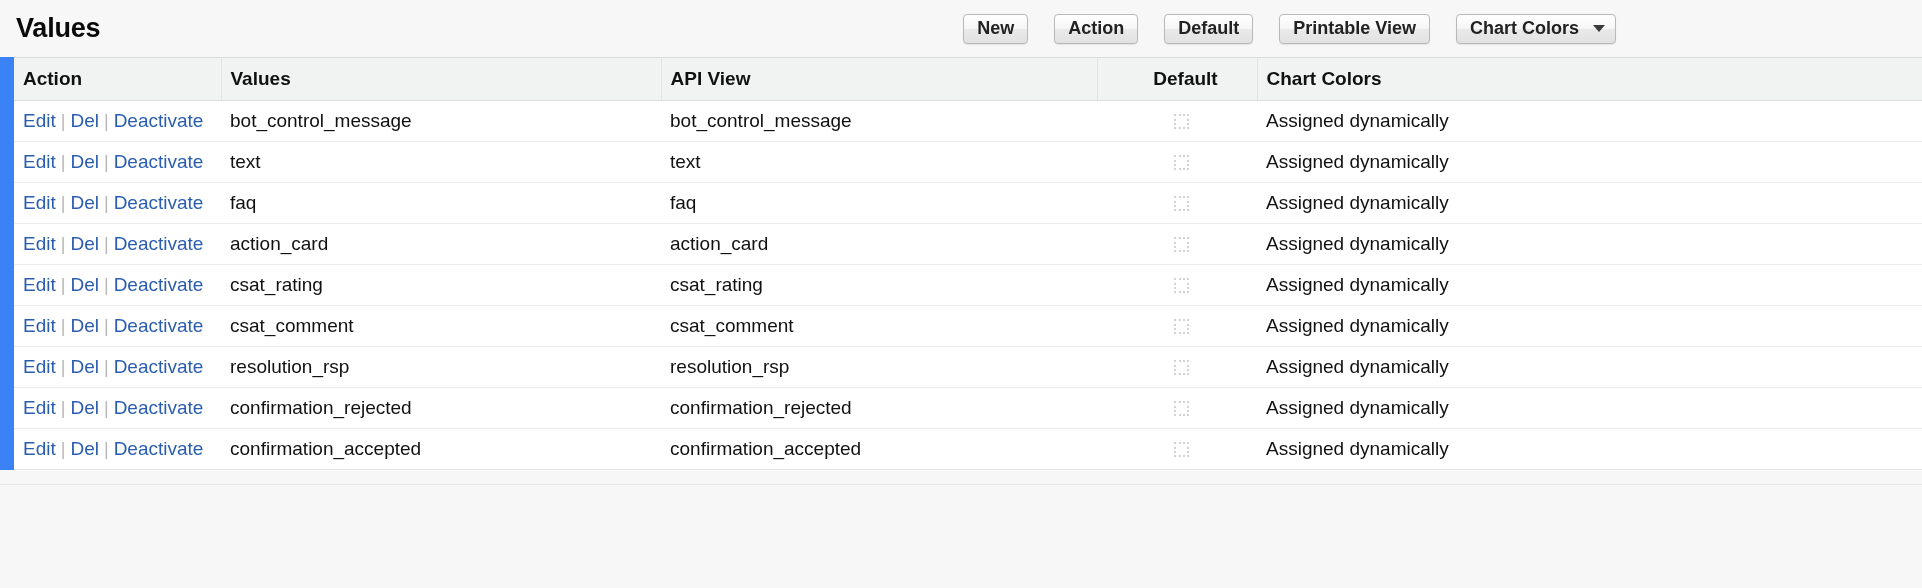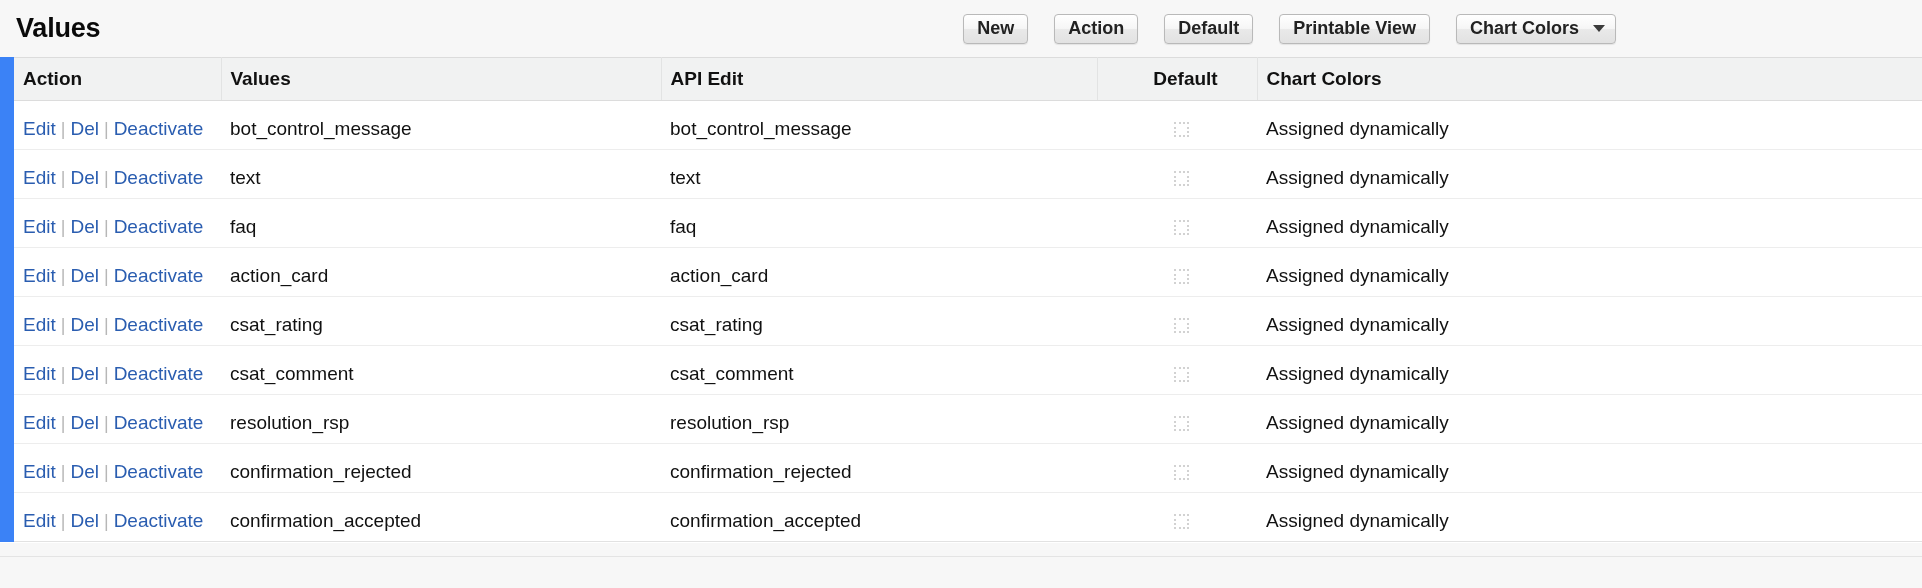--- a/index.html
+++ b/index.html
@@ -97,21 +97,21 @@
     vertical-align: middle;
     white-space: nowrap;
   }
   table.list thead th:last-child { border-right: none; }
   table.list thead th.th-default { text-align: center; padding-left: 17px; }
 
   table.list tbody td {
     background: #ffffff;
     font-size: 19px;
     color: #111111;
-    padding: 17px 0 9px 9px;
+    padding: 9px 0 9px 9px;
     height: 41px;
     box-sizing: border-box;
     border-bottom: 1px solid #ededed;
     vertical-align: middle;
     white-space: nowrap;
     overflow: hidden;
     text-overflow: ellipsis;
   }
   table.list tbody tr:last-child td { border-bottom: 1px solid #e2e2e2; }
   td.cell-default { text-align: center; padding-left: 0; }
@@ -179,21 +179,21 @@
       <col class="col-action">
       <col class="col-values">
       <col class="col-api">
       <col class="col-def">
       <col class="col-chart">
     </colgroup>
     <thead>
       <tr>
         <th>Action</th>
         <th>Values</th>
-        <th>API Edit</th>
+        <th>API View</th>
         <th class="th-default">Default</th>
         <th>Chart Colors</th>
       </tr>
     </thead>
     <tbody id="table-body">
         <tr>
           <td><span class="actions"><a href="#">Edit</a><span class="sep">|</span><a href="#">Del</a><span class="sep">|</span><a href="#">Deactivate</a></span></td>
           <td>bot_control_message</td>
           <td>bot_control_message</td>
           <td class="cell-default"><span class="checkbox" aria-checked="false"></span></td>

